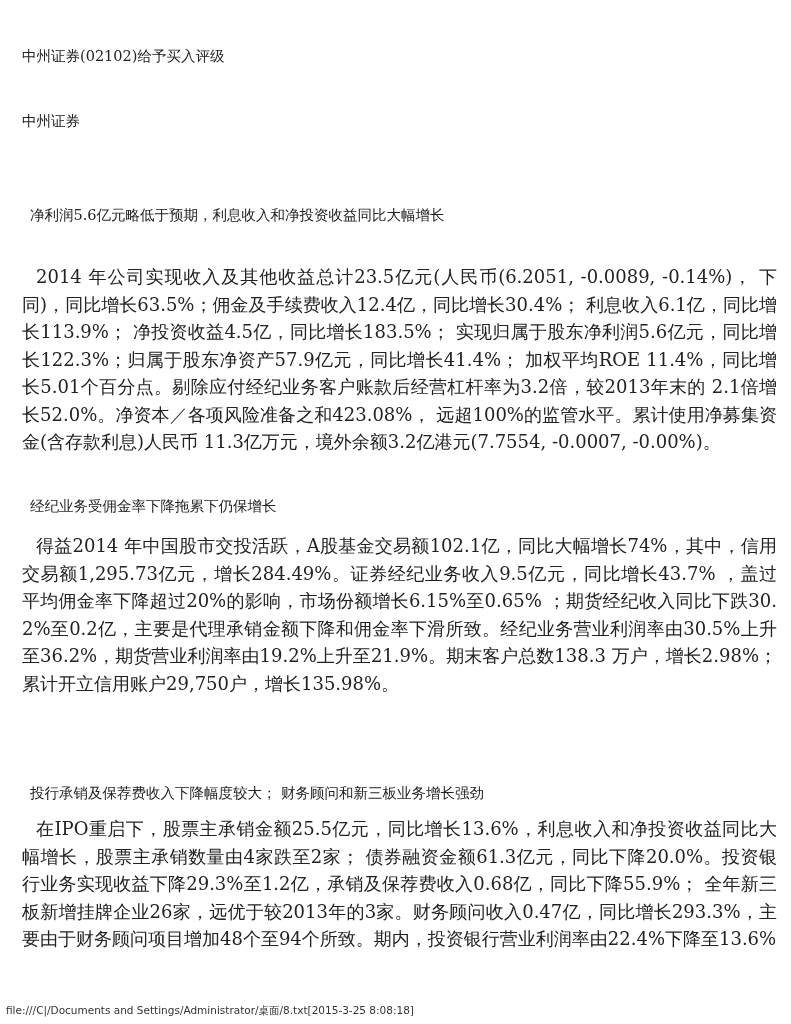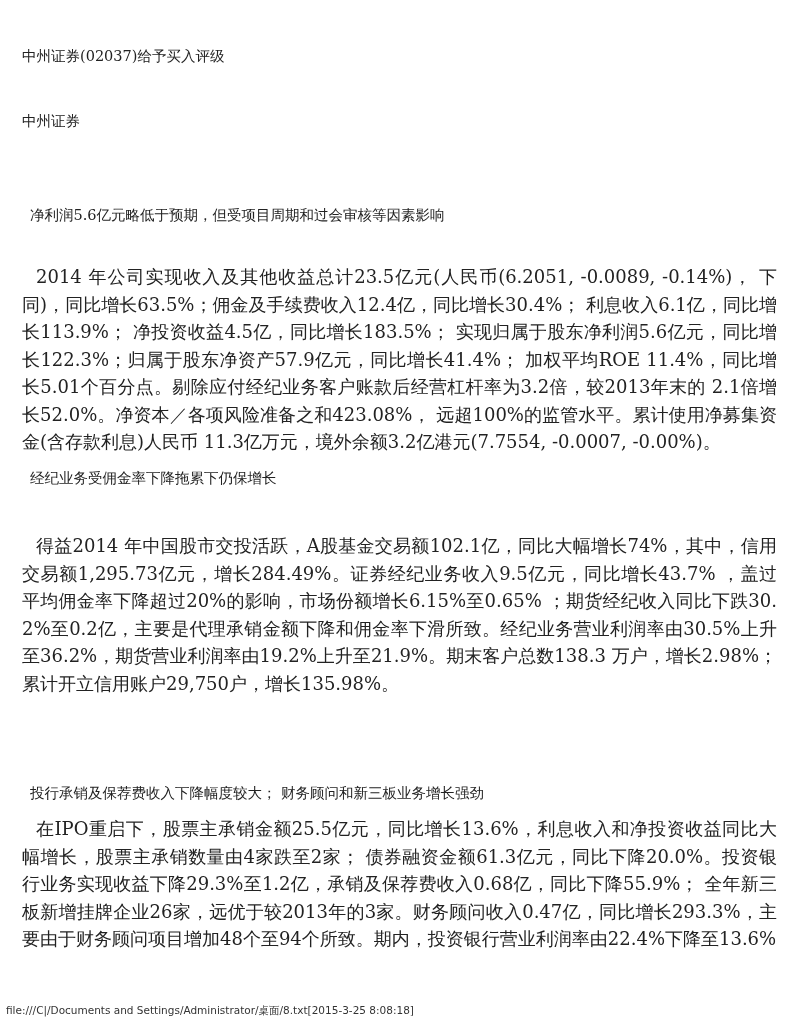--- a/index.html
+++ b/index.html
@@ -24,26 +24,26 @@
   .footer {
     position: absolute; left: 6px; top: 1004px; font-size: 10.5px;
     font-family: "DejaVu Sans", "Liberation Sans", sans-serif; color: #333;
     white-space: nowrap;
   }
 </style>
 </head>
 <body>
 
 <div class="page">
-  <div class="line title">中州证券(02037)给予买入评级</div>
+  <div class="line title">中州证券(02102)给予买入评级</div>
   <div class="line source">中州证券</div>
 
-  <div class="line heading" style="top:206px;">净利润5.6亿元略低于预期，但受项目周期和过会审核等因素影响</div>
+  <div class="line heading" style="top:206px;">净利润5.6亿元略低于预期，利息收入和净投资收益同比大幅增长</div>
   <div class="para" style="top:263px;">2014 年公司实现收入及其他收益总计23.5亿元(人民币(6.2051, -0.0089, -0.14%)， 下同)，同比增长63.5%；佣金及手续费收入12.4亿，同比增长30.4%； 利息收入6.1亿，同比增长113.9%； 净投资收益4.5亿，同比增长183.5%； 实现归属于股东净利润5.6亿元，同比增长122.3%；归属于股东净资产57.9亿元，同比增长41.4%； 加权平均ROE 11.4%，同比增长5.01个百分点。剔除应付经纪业务客户账款后经营杠杆率为3.2倍，较2013年末的 2.1倍增长52.0%。净资本／各项风险准备之和423.08%， 远超100%的监管水平。累计使用净募集资金(含存款利息)人民币 11.3亿万元，境外余额3.2亿港元(7.7554, -0.0007, -0.00%)。</div>
 
-  <div class="line heading" style="top:469px;">经纪业务受佣金率下降拖累下仍保增长</div>
+  <div class="line heading" style="top:497px;">经纪业务受佣金率下降拖累下仍保增长</div>
   <div class="para" style="top:532px;">得益2014 年中国股市交投活跃，A股基金交易额102.1亿，同比大幅增长74%，其中，信用交易额1,295.73亿元，增长284.49%。证券经纪业务收入9.5亿元，同比增长43.7% ，盖过平均佣金率下降超过20%的影响，市场份额增长6.15%至0.65% ；期货经纪收入同比下跌30.2%至0.2亿，主要是代理承销金额下降和佣金率下滑所致。经纪业务营业利润率由30.5%上升至36.2%，期货营业利润率由19.2%上升至21.9%。期末客户总数138.3 万户，增长2.98%； 累计开立信用账户29,750户，增长135.98%。</div>
 
   <div class="line heading" style="top:784px;">投行承销及保荐费收入下降幅度较大； 财务顾问和新三板业务增长强劲</div>
   <div class="para" style="top:815px;">在IPO重启下，股票主承销金额25.5亿元，同比增长13.6%，利息收入和净投资收益同比大幅增长，股票主承销数量由4家跌至2家； 债券融资金额61.3亿元，同比下降20.0%。投资银行业务实现收益下降29.3%至1.2亿，承销及保荐费收入0.68亿，同比下降55.9%； 全年新三板新增挂牌企业26家，远优于较2013年的3家。财务顾问收入0.47亿，同比增长293.3%，主要由于财务顾问项目增加48个至94个所致。期内，投资银行营业利润率由22.4%下降至13.6%</div>
 
   <div class="footer">file:///C|/Documents and Settings/Administrator/桌面/8.txt[2015-3-25 8:08:18]</div>
 </div>
 
 </body></html>

